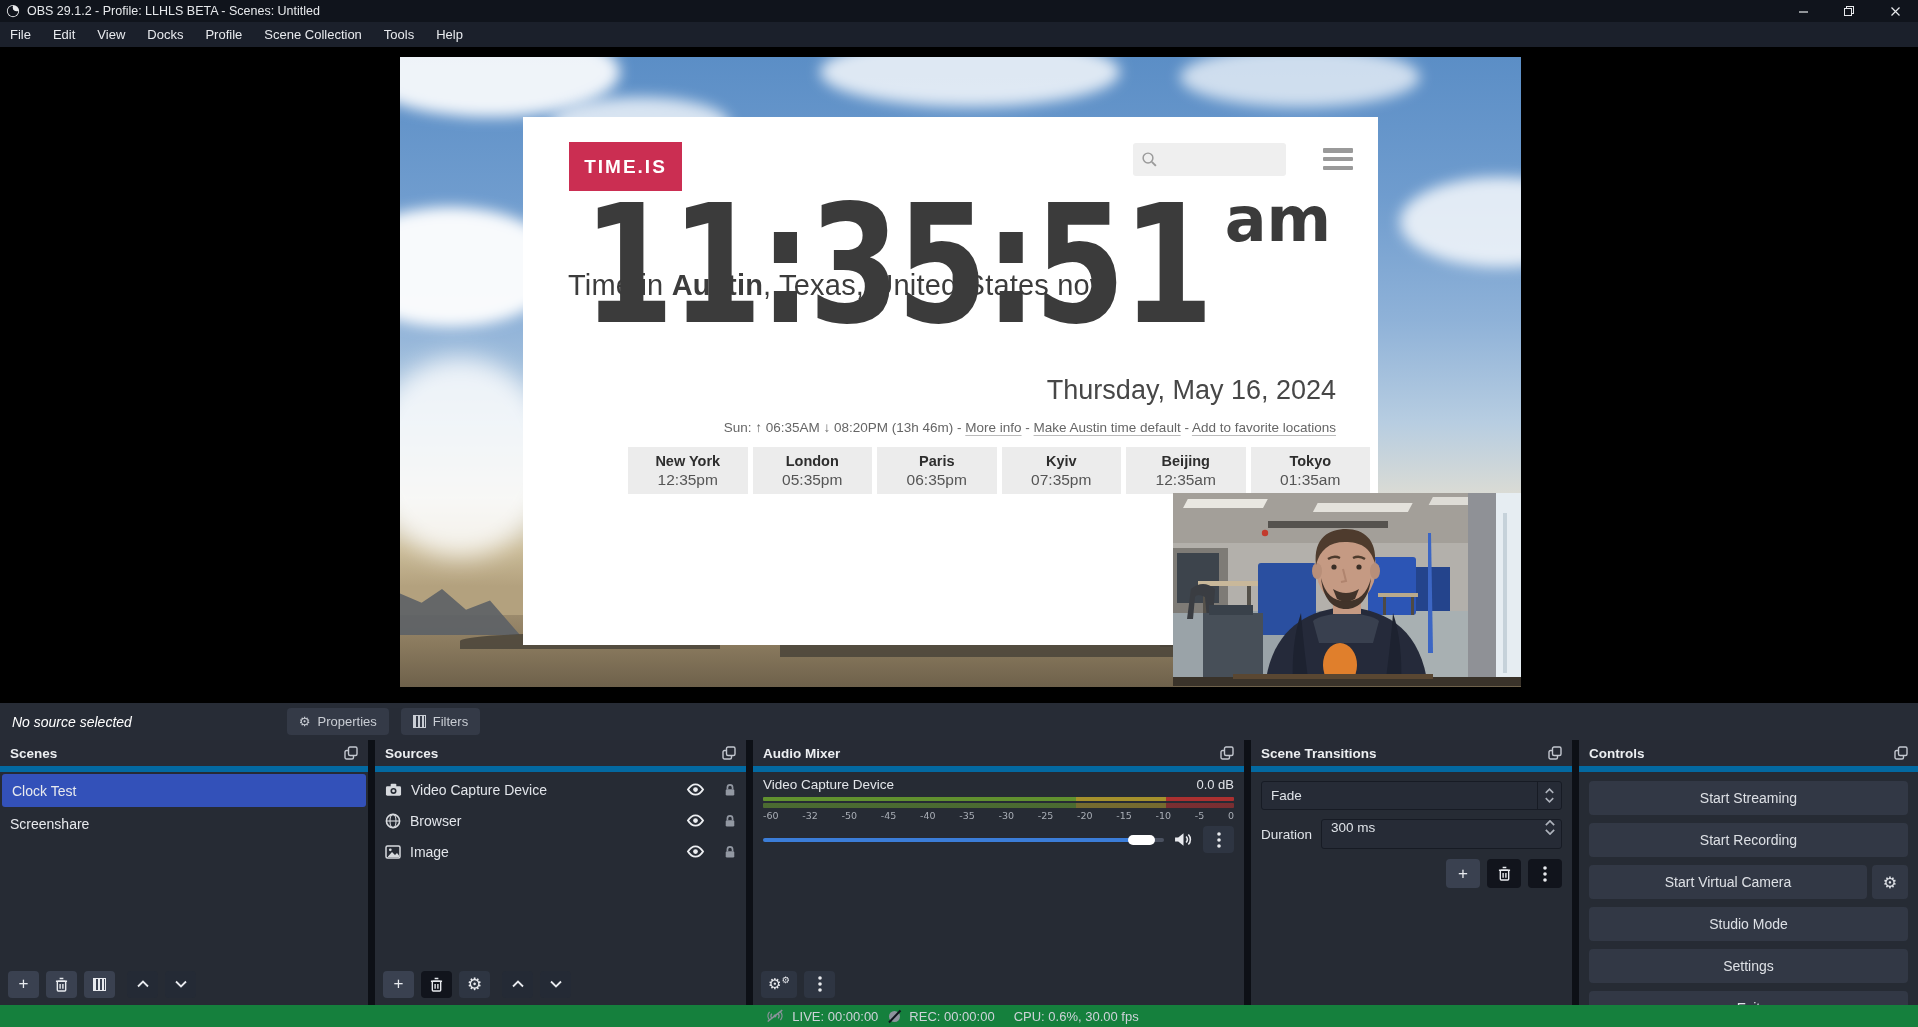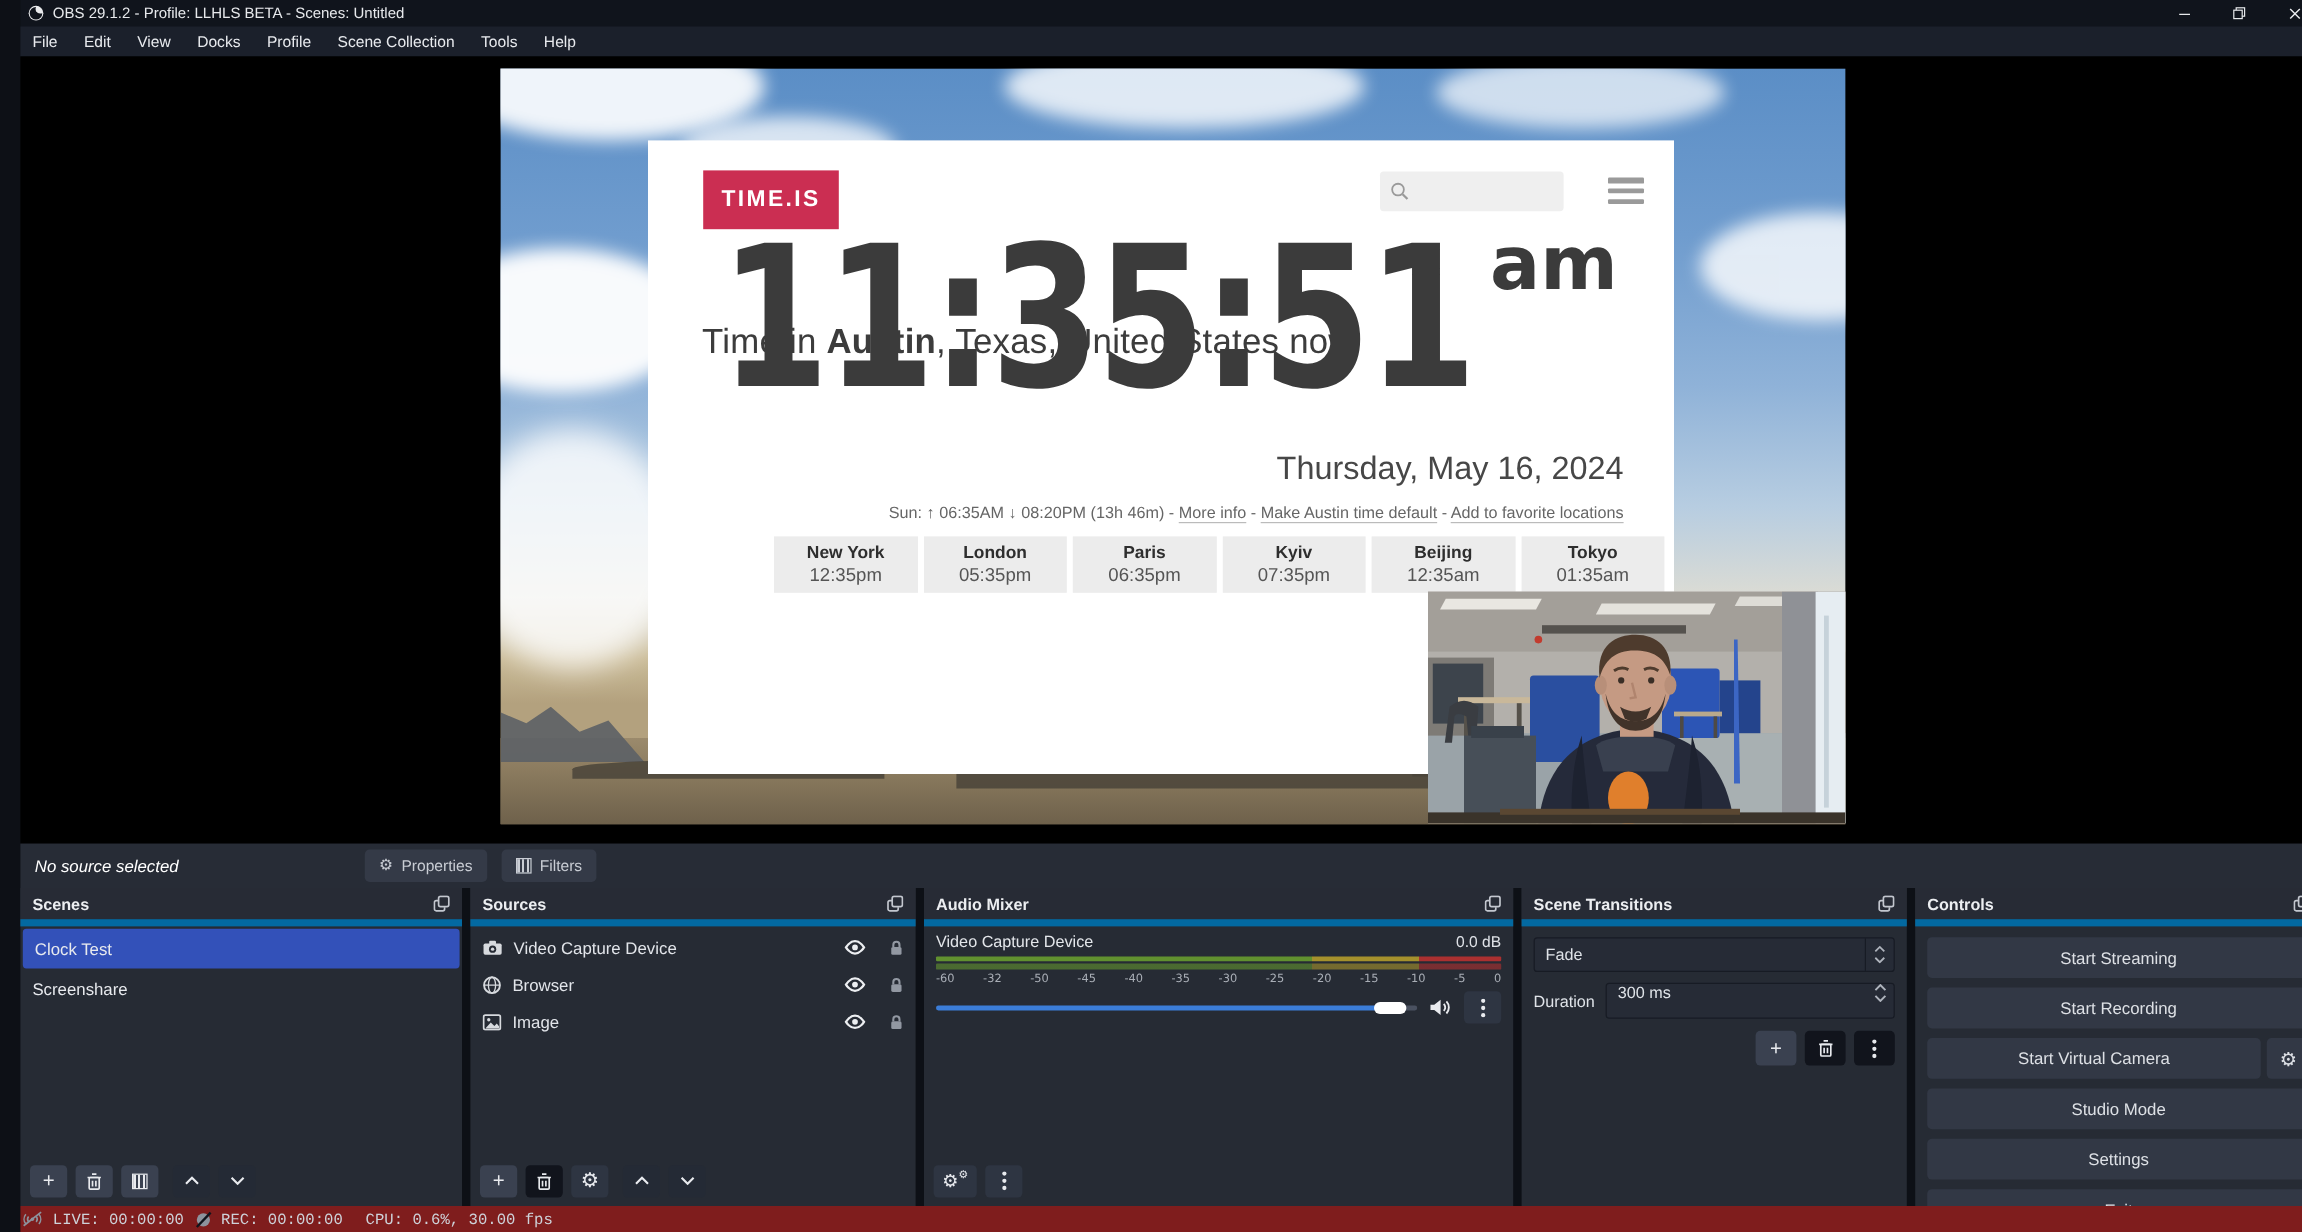--- a/index.html
+++ b/index.html
@@ -1,18 +1,18 @@
 <!DOCTYPE html>
 <html><head>
 <meta charset="utf-8">
 <style>
   * { margin:0; padding:0; box-sizing:border-box; }
   html,body { width:1918px; height:1027px; overflow:hidden; background:#0d1016;
     font-family:"Liberation Sans","DejaVu Sans",sans-serif; }
-  .app { position:absolute; inset:0;margin-left:17px; }
+  .app { position:absolute; inset:0; }
 
   
   .titlebar { position:absolute; left:0; top:0; width:1918px; height:22px; background:#10141c;
     display:flex; align-items:center; color:#e7e9ec; font-size:12.5px; }
   .obs-logo { width:14px; height:14px; margin:0 7px 0 6px; }
   .win-btns { margin-left:auto; display:flex; height:22px; }
   .win-btn { width:46px; height:22px; display:flex; align-items:center; justify-content:center; color:#e7e9ec; }
 
   
   .menubar { position:absolute; left:0; top:22px; width:1918px; height:25px; background:#1b202b;
@@ -125,22 +125,22 @@
   
   .ctl-body { padding:9px 10px; display:flex; flex-direction:column; gap:8px; }
   .ctl-btn { height:34px; background:#323845; border-radius:4px; color:#dde0e5; font-size:14px;
     display:flex; align-items:center; justify-content:center; }
   .ctl-row { display:flex; gap:5px; }
   .ctl-row .ctl-btn { flex:1; }
   .ctl-gear { width:36px; height:34px; background:#323845; border-radius:4px; color:#dde0e5;
     display:flex; align-items:center; justify-content:center; font-size:16px; }
 
   
-  .statusbar { position:absolute; left:0; top:1005px; width:1918px; height:22px; background:#7f1d1d;
-    display:flex; align-items:center; justify-content:flex-start; color:#ced2d9; font-size:13px; gap:9px; padding-right:14px;font-family:Liberation Mono, monospace; }
+  .statusbar { position:absolute; left:0; top:1005px; width:1918px; height:22px; background:#15803d;
+    display:flex; align-items:center; justify-content:center; color:#ced2d9; font-size:13px; gap:9px; padding-right:14px; }
   .sb-group { display:flex; align-items:center; gap:7px; }
   .sb-ico { color:#8d939d; display:flex; }
   .sb-cpu { margin-left:10px; }
 
   svg { display:block; }
   .gear-glyph { font-family:"DejaVu Sans",sans-serif; }
 </style>
 </head>
 <body>
 

